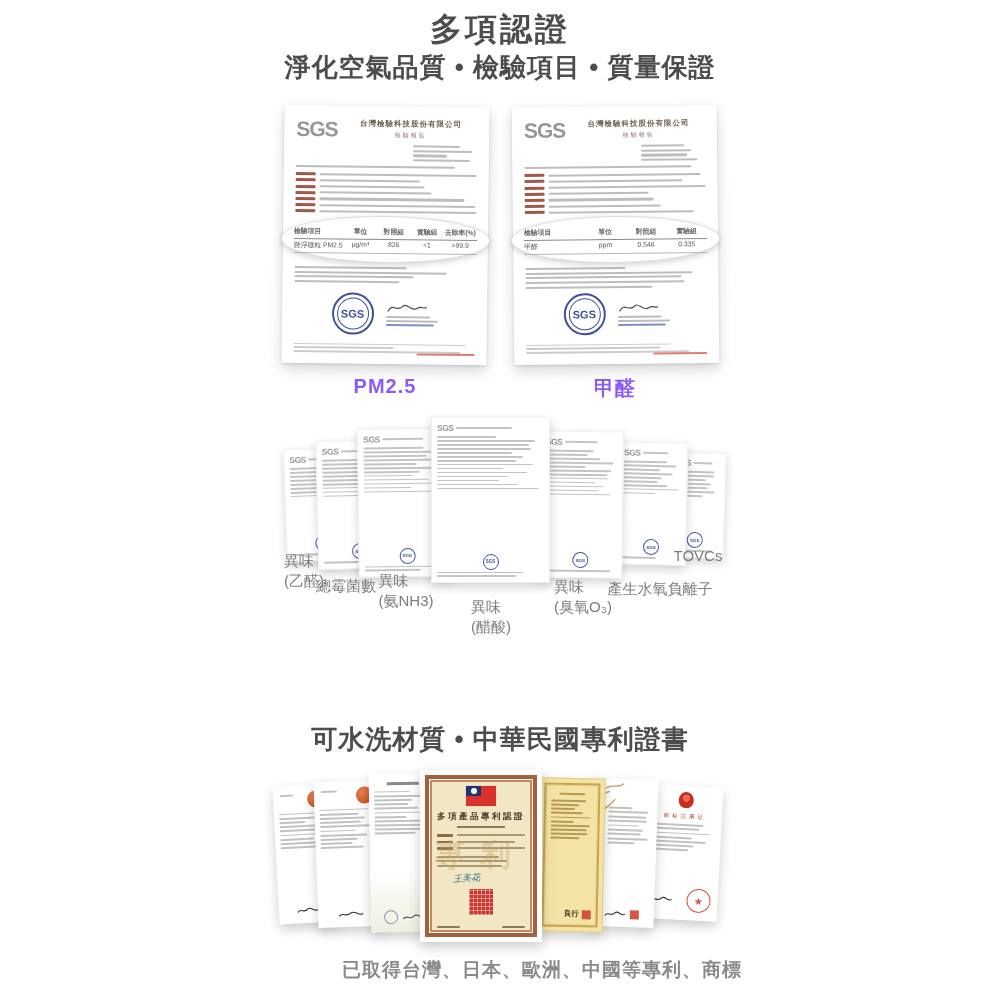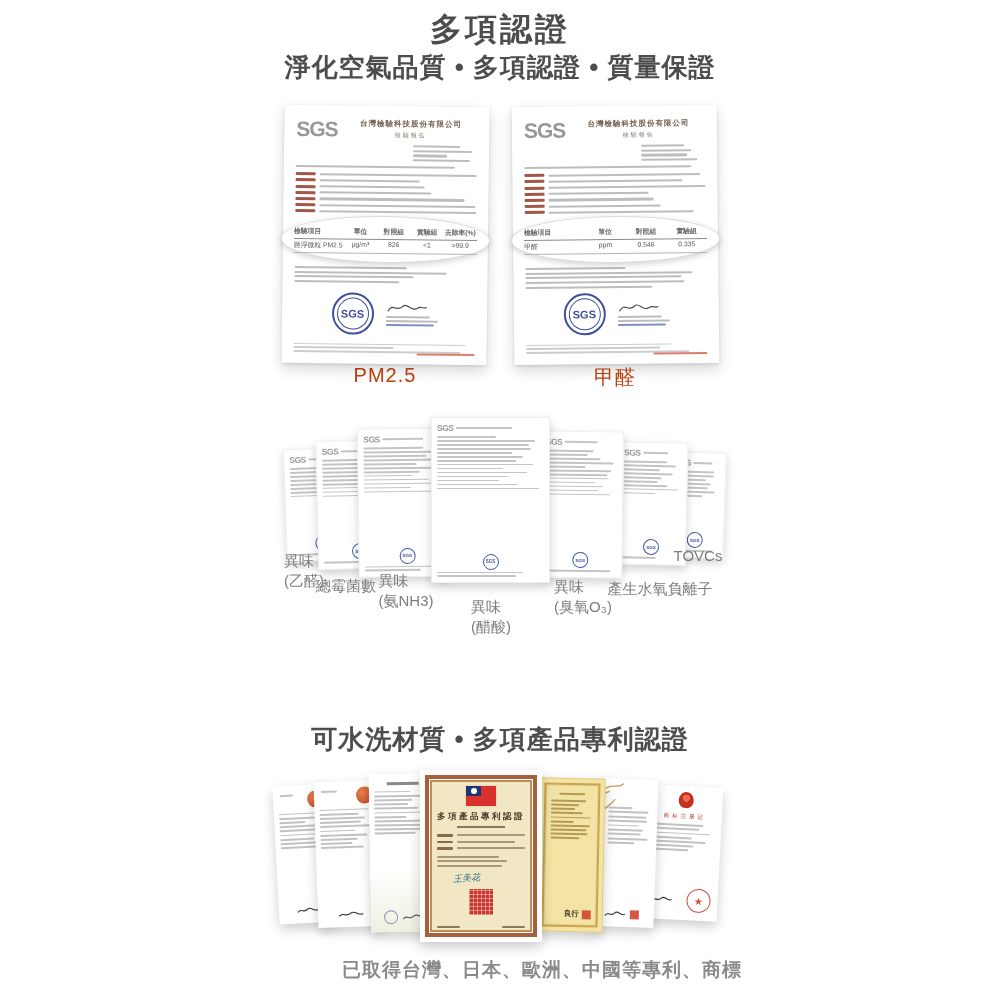--- a/index.html
+++ b/index.html
@@ -47,21 +47,21 @@
   .stamp-circle{width:38px;height:38px;border:2px solid #3e4f9d;border-radius:50%;display:flex;
                 align-items:center;justify-content:center;position:relative;color:#3e4f9d;flex:none;}
   .stamp-circle::before{content:"";position:absolute;inset:3px;border:1px solid #3e4f9d;border-radius:50%;}
   .stamp-sgs{font-size:11px;font-weight:700;}
   .sig-block{display:flex;flex-direction:column;gap:2px;align-items:flex-start;}
   .bar.blue{background:#7f8fc5;}
   .fineprint{display:flex;flex-direction:column;gap:2px;margin-top:4px;}
   .fineprint .bar{height:1.8px;background:#cccccc;}
   .fp-red{display:flex;justify-content:flex-end;}
   .bar.red{background:#d98070;}
-  figcaption{margin-top:0;font-size:20px;color:#c2410c;letter-spacing:1px;}
+  figcaption{margin-top:11px;font-size:20px;color:#8b5cf6;letter-spacing:1px;font-weight:bold;}
 
   
   .mini-row{position:absolute;left:270px;top:410px;width:460px;height:228px;}
   .mini{position:absolute;background:#fff;border:1px solid #f0f0f0;box-sizing:border-box;
         padding:5px;display:flex;flex-direction:column;box-shadow:0 4px 10px rgba(0,0,0,.18);}
   .mini-head{display:flex;align-items:center;gap:3px;margin-bottom:3px;}
   .mini-head .bar{flex:none;}
   .mini-sgs{font-size:8.5px;font-weight:700;color:#9a9a9a;letter-spacing:-.5px;}
   .mini-body{display:flex;flex-direction:column;gap:2.4px;flex:1;}
   .mini .bar{height:1.6px;background:#c4c4c4;}
@@ -131,21 +131,21 @@
 
   .bottom-caption{position:absolute;top:957px;left:50%;transform:translateX(calc(-50% + 42px));
                   font-size:19px;color:#8a8a8a;letter-spacing:1px;white-space:nowrap;font-weight:bold;}
 </style>
 </head>
 <body>
 
 <div class="page">
 
   <div class="sec-title" style="top:8px;">多項認證</div>
-  <div class="sec-sub" style="top:50px;">淨化空氣品質 • 多項認證 • 質量保證</div>
+  <div class="sec-sub" style="top:50px;">淨化空氣品質 • 檢驗項目 • 質量保證</div>
 
   <div class="big-certs">
 
     <figure>
       <div class="paper rot-l">
         <div class="cert-head">
           <span class="sgs-logo">SGS</span>
           <div class="issuer-block">
             <div class="issuer">台灣檢驗科技股份有限公司</div>
             <div class="doc-type">檢驗報告</div>
@@ -549,21 +549,21 @@
       <span>(臭氧O₃)</span>
     </div>
     <div class="mini-label" style="left:390px;top:169px">
       <span>產生水氧負離子</span>
     </div>
     <div class="mini-label" style="left:428px;top:136px">
       <span>TOVCs</span>
     </div>
   </div>
 
-  <div class="sec-sub" style="top:722px;">可水洗材質 • 多項產品專利認證</div>
+  <div class="sec-sub" style="top:722px;">可水洗材質 • 中華民國專利證書</div>
 
   <div class="patent-row">
 
     <div class="pt pt-white" style="left:16px;top:20px;width:58px;height:138px;z-index:1;transform:rotate(-3deg)">
       <div class="tm-top">
           <div class="bar"></div>
           <div class="orange-seal"></div>
         </div>
       <div class="mini-body">
           <div class="bar" style="width: 76%;"></div>
@@ -632,20 +632,21 @@
 
     <div class="pt pt-tw" style="left:160px;top:5px;width:122px;height:172px;z-index:10;">
       <div class="tw-frame">
         <div class="flag">
           <div class="canton">
               <div class="sun"></div>
             </div>
         </div>
         <div class="pt-title">多項產品專利認證</div>
         <div class="tw-no"></div>
+        <div class="tw-watermark">專利</div>
         <div class="tw-rows">
             <div class="lrow">
               <span class="lbl"></span>
               <div class="bar" style="width: 95%;"></div>
             </div>
             <div class="lrow">
               <span class="lbl"></span>
               <div class="bar" style="width: 66%;"></div>
             </div>
             <div class="lrow">

